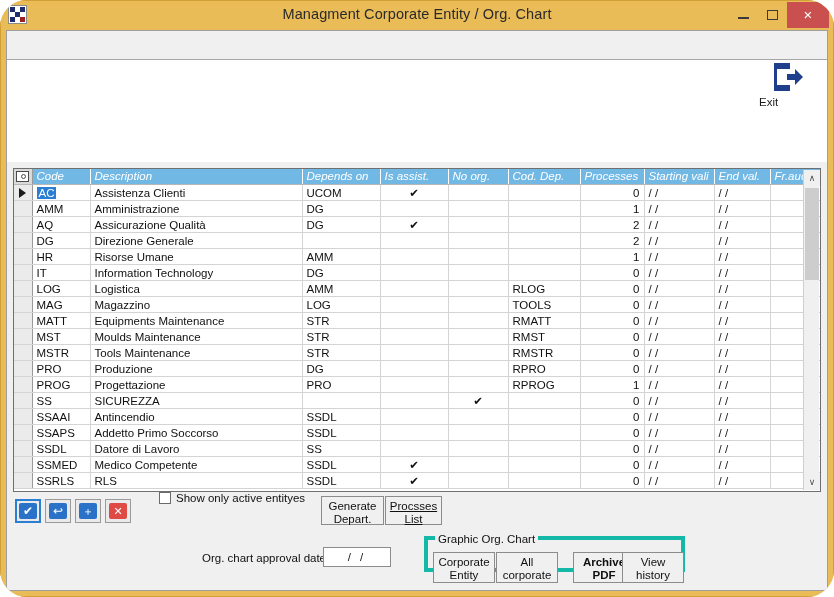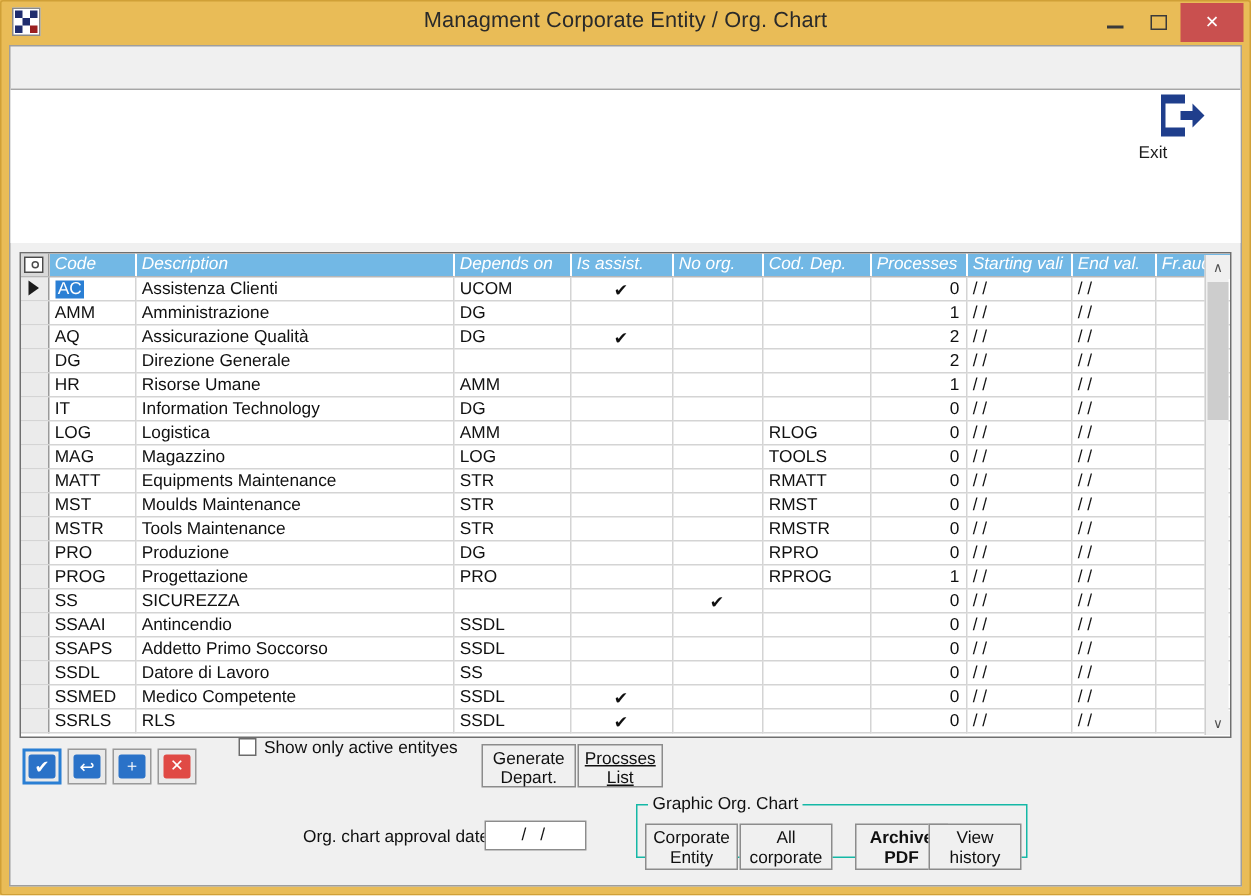--- a/index.html
+++ b/index.html
@@ -11,20 +11,21 @@
     font-family: "Liberation Sans", sans-serif;
     -webkit-font-smoothing: none;
   }
   #app {
     position: relative;
     width: 834px;
     height: 597px;
     overflow: hidden;
     background: #e8b94f;
     box-sizing: border-box;
+    border-radius: 27px;
   }
 
   
   .win-frame {
     position: absolute;
     left: 0; top: 0;
     width: 834px; height: 597px;
     background: #e9bc57;
     border: 1px solid #d0a037;
     box-sizing: border-box;
@@ -341,21 +342,21 @@
     color: #101010;
     text-align: center;
     line-height: 18px;
     letter-spacing: 3px;
   }
 
   .groupbox {
     position: absolute;
     left: 417px; top: 505px;
     width: 261px; height: 36px;
-    border: 1px solid #14b8a6;
+    border: 4px solid #14b8a6;
     box-sizing: border-box;
   }
   .groupbox .gtitle {
     position: absolute;
     left: 7px; top: -7px;
     background: #f0f0f0;
     padding: 0 3px;
     font-size: 11.5px;
     color: #101010;
   }

